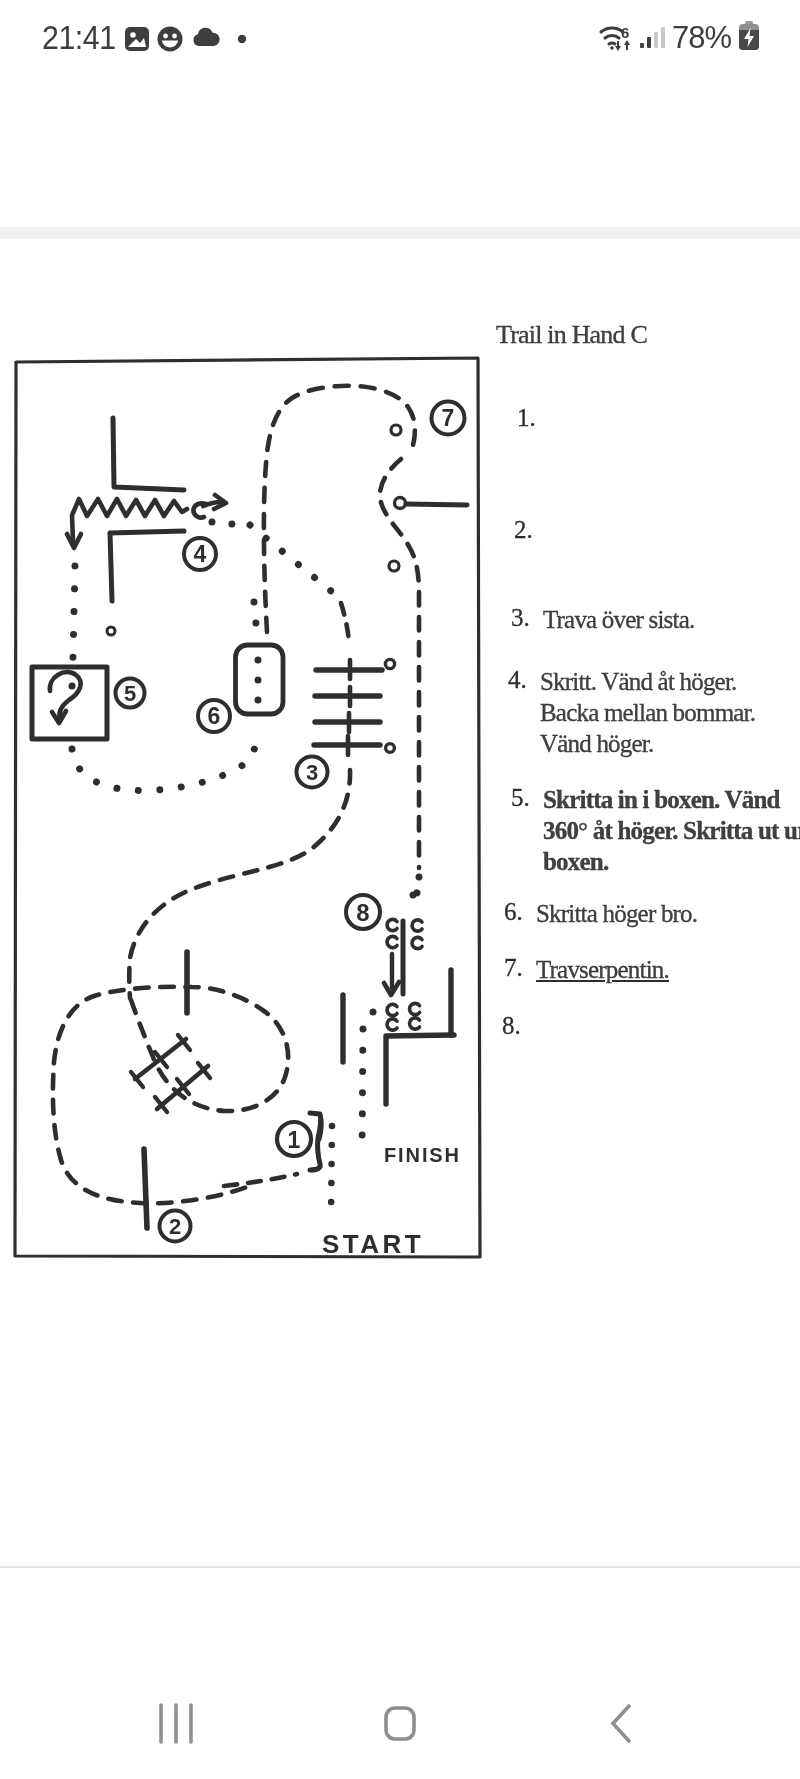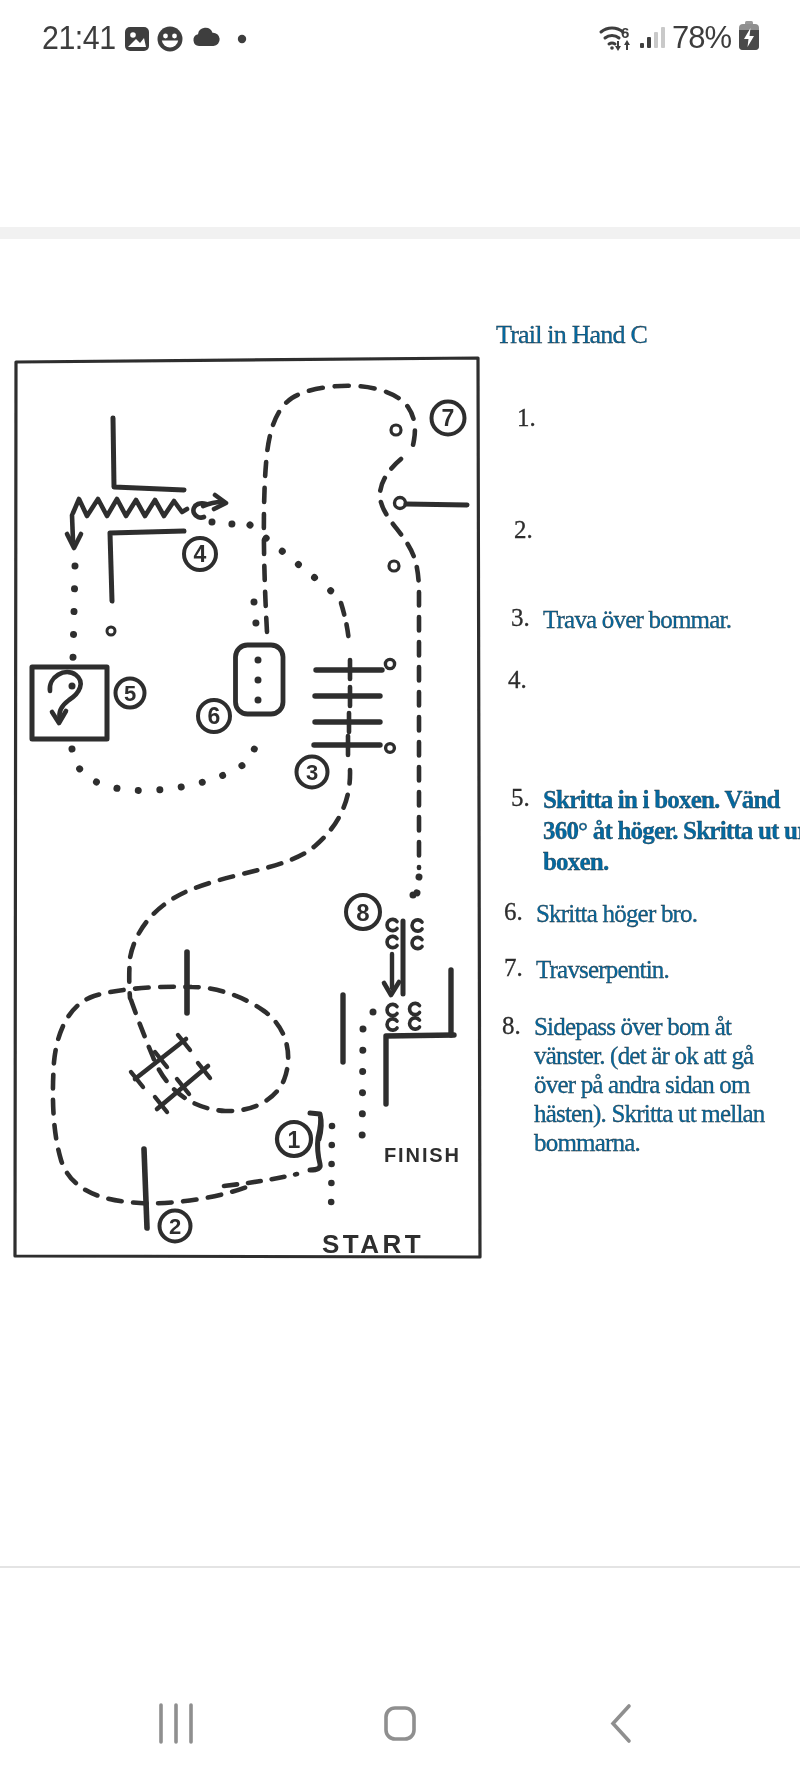--- a/index.html
+++ b/index.html
@@ -1,19 +1,19 @@
 <!DOCTYPE html>
 <html><head>
 <meta charset="utf-8">
 <style>
   html,body{margin:0;padding:0;}
   body{width:800px;height:1779px;background:#ffffff;font-family:"Liberation Sans",sans-serif;overflow:hidden;}
   #page{position:relative;width:712px;height:1779px;background:#fff;}
   .abs{position:absolute;}
-  .ser{font-family:"Liberation Serif",serif;color:#0369a1;font-size:25px;line-height:31px;letter-spacing:-0.8px;white-space:nowrap;-webkit-text-stroke:0.3px #2d2d2d;}
+  .ser{font-family:"Liberation Serif",serif;color:#404040;font-size:25px;line-height:31px;letter-spacing:-0.8px;white-space:nowrap;-webkit-text-stroke:0.3px #2d2d2d;}
   .num{font-family:"Liberation Serif",serif;color:#2d2d2d;font-size:25px;white-space:nowrap;-webkit-text-stroke:0.3px #2d2d2d;}
 </style>
 </head>
 <body>
 <div id="page">
 
   <div class="abs" style="left:42px;top:21px;font-size:33px;line-height:33px;color:#3d3d3d;letter-spacing:-0.5px;transform:scaleX(0.92);transform-origin:0 0;">21:41</div>
   <svg class="abs" style="left:0;top:0" width="800" height="70" viewBox="0 0 800 70">
 
     <g fill="#3e3e3e">
@@ -197,35 +197,35 @@
     </g>
   </svg>
 
   <div class="abs ser" style="left:496px;top:319px;font-size:26px;">Trail in Hand C</div>
 
   <div class="abs num" style="left:517px;top:404px;">1.</div>
 
   <div class="abs num" style="left:514px;top:516px;">2.</div>
 
   <div class="abs num" style="left:511px;top:604px;">3.</div>
-  <div class="abs ser" style="left:543px;top:604px;">Trava över bommar.</div>
+  <div class="abs ser" style="left:543px;top:604px;">Trava över sista.</div>
 
   <div class="abs num" style="left:508px;top:666px;">4.</div>
+  <div class="abs ser" style="left:540px;top:666px;">Skritt. Vänd åt höger.<br>Backa mellan bommar.<br>Vänd höger.</div>
 
   <div class="abs num" style="left:511px;top:784px;">5.</div>
   <div class="abs ser" style="left:543px;top:784px;font-weight:bold;">Skritta in i boxen. Vänd<br>360° åt höger. Skritta ut ur<br>boxen.</div>
 
   <div class="abs num" style="left:504px;top:898px;">6.</div>
   <div class="abs ser" style="left:536px;top:898px;">Skritta höger bro.</div>
 
   <div class="abs num" style="left:504px;top:954px;">7.</div>
-  <div class="abs ser" style="left:536px;top:954px;">Travserpentin.</div>
+  <div class="abs ser" style="left:536px;top:954px;text-decoration:underline;">Travserpentin.</div>
 
   <div class="abs num" style="left:502px;top:1012px;">8.</div>
-  <div class="abs ser" style="left:534px;top:1012px;line-height:29px;">Sidepass över bom åt<br>vänster. (det är ok att gå<br>över på andra sidan om<br>hästen). Skritta ut mellan<br>bommarna.</div>
 
   <div class="abs" style="left:0;top:1566px;width:800px;height:2px;background:#e4e4e4;"></div>
   <svg class="abs" style="left:0;top:1690px" width="800" height="89" viewBox="0 0 800 89">
     <g stroke="#8f8f8f" stroke-width="3.6" fill="none" stroke-linecap="round">
       <line x1="161" y1="15" x2="161" y2="52"></line>
       <line x1="176" y1="15" x2="176" y2="52"></line>
       <line x1="191" y1="15" x2="191" y2="52"></line>
       <rect x="386" y="18" width="28" height="31" rx="9"></rect>
       <path d="M629,16 L613,33.5 L629,51"></path>
     </g>

